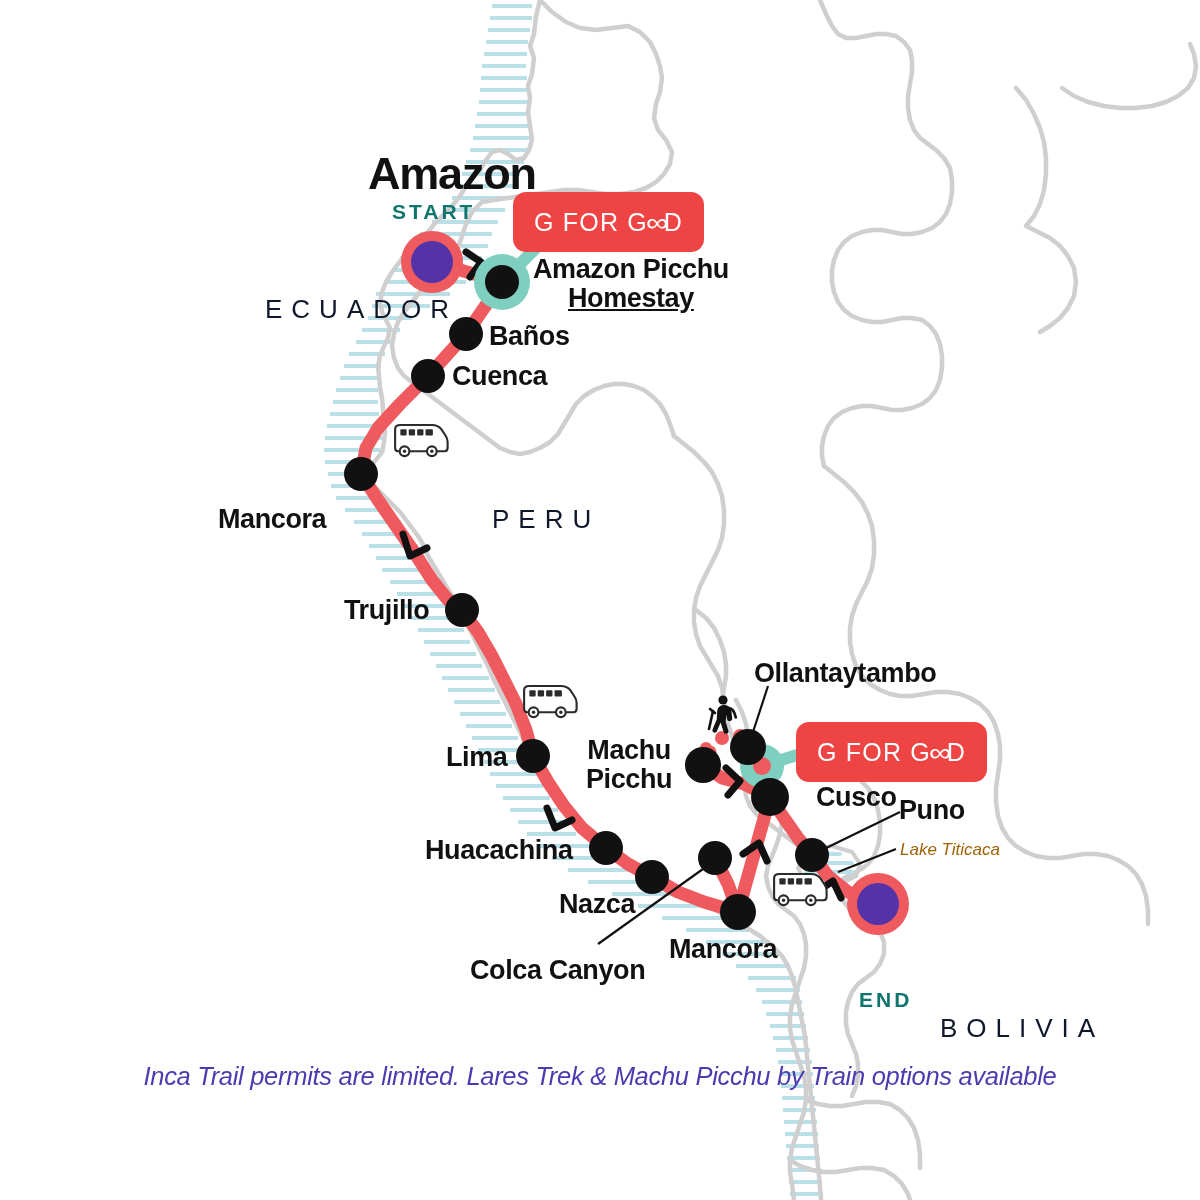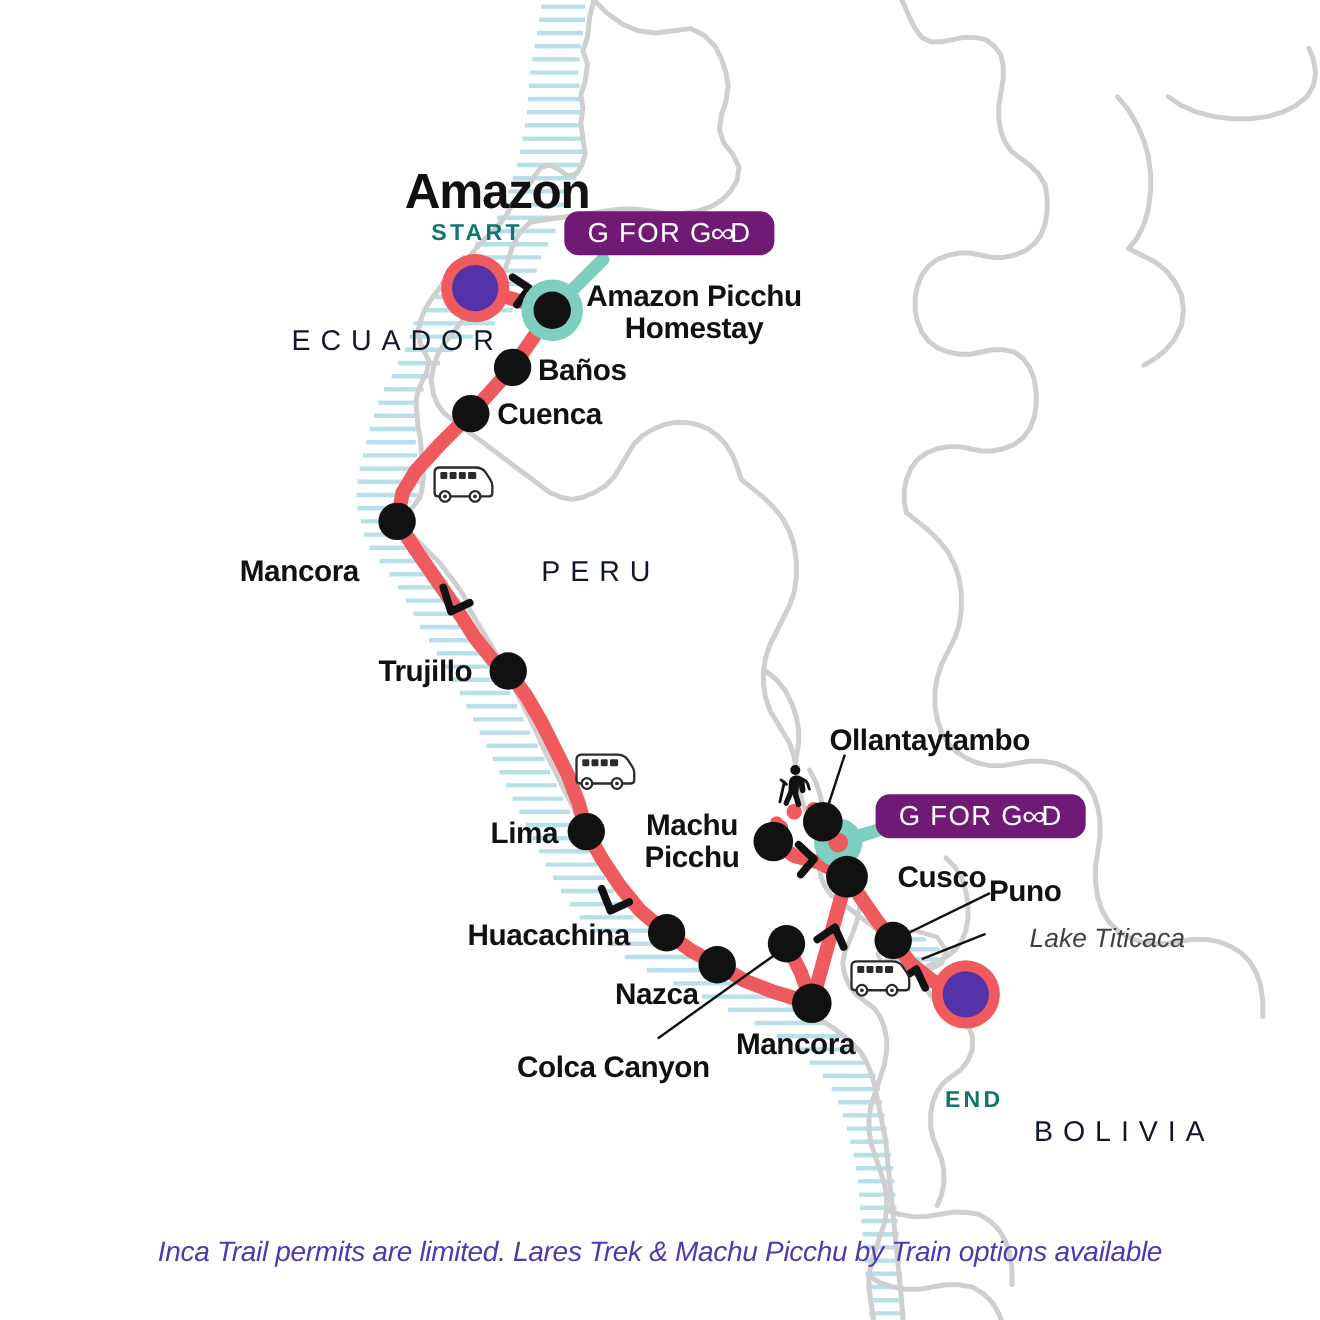--- a/index.html
+++ b/index.html
@@ -5,26 +5,26 @@
   html,body{margin:0;padding:0;background:#ffffff;}
   body{width:1200px;height:1200px;overflow:hidden;font-family:"Liberation Sans",sans-serif;}
   #map-root{position:relative;width:1200px;height:1200px;background:#ffffff;}
   svg.layer{position:absolute;left:0;top:0;width:1200px;height:1200px;}
   .lbl{position:absolute;white-space:nowrap;}
   .city-label{font-family:"Liberation Sans",sans-serif;font-weight:bold;font-size:27px;color:#111111;letter-spacing:-0.4px;line-height:1.08;}
   .city-label.big{font-size:45px;letter-spacing:-1.2px;}
   .city-label.two{line-height:1.06;}
   .sub-label{font-family:"Liberation Sans",sans-serif;font-weight:bold;font-size:21px;color:#0f766e;letter-spacing:3px;}
   .country-label{font-family:"Liberation Sans",sans-serif;font-size:26px;color:#0f172a;letter-spacing:9px;font-weight:normal;}
-  .lake-label{font-family:"Liberation Sans",sans-serif;font-style:italic;font-size:24px;color:#404040;font-weight:normal;margin-left:36px;}
-  .footer-note{position:absolute;left:0;top:1124px;width:1200px;text-align:center;
+  .lake-label{font-family:"Liberation Sans",sans-serif;font-style:italic;font-size:17px;color:#a16207;font-weight:normal;}
+  .footer-note{position:absolute;left:0;top:1062px;width:1200px;text-align:center;
       font-family:"Liberation Sans",sans-serif;font-style:italic;font-size:25.5px;color:#4c3bb0;letter-spacing:-0.3px;}
   .badge{position:absolute;display:flex;align-items:center;justify-content:center;
-      background:#701a75;border-radius:13px;color:#ffffff;font-family:"Liberation Sans",sans-serif;
-      font-weight:normal;font-size:25px;letter-spacing:1.2px;height:40px;padding:0 21px;}
+      background:#ef4444;border-radius:13px;color:#ffffff;font-family:"Liberation Sans",sans-serif;
+      font-weight:normal;font-size:25px;letter-spacing:1.2px;height:60px;padding:0 21px;}
   .badge .inf{display:inline-block;transform:scaleX(1.25);letter-spacing:-2px;}
 </style>
 </head>
 <body>
 
 <div id="map-root">
 
   <svg class="layer" viewBox="0 0 1200 1200">
     <g stroke="#b9dfe8" stroke-width="4" stroke-linecap="butt">
       <line x1="492" y1="6" x2="532" y2="6"></line>
@@ -356,21 +356,21 @@
   <div class="lbl country-label" style="left:492px;top:504px;">PERU</div>
   <div class="lbl country-label" style="left:940px;top:1013px;">BOLIVIA</div>
 
   <div class="lbl city-label big" style="left:368px;top:150px;">Amazon</div>
   <div class="lbl sub-label" style="left:392px;top:200px;">START</div>
 
   <div class="lbl sub-label" style="left:859px;top:988px;">END</div>
 
   <div class="lbl city-label two" style="left:533px;top:255px;text-align:left;">
     <div>Amazon Picchu</div>
-    <div style="text-align:center;">Homestay</div>
+    <div style="text-align:center;text-decoration:underline;">Homestay</div>
   </div>
 
   <div class="lbl city-label" style="left:489px;top:322px;">Baños</div>
   <div class="lbl city-label" style="left:452px;top:362px;">Cuenca</div>
   <div class="lbl city-label" style="left:218px;top:459px;margin-top:46px;">Mancora</div>
   <div class="lbl city-label" style="left:344px;top:596px;">Trujillo</div>
   <div class="lbl city-label" style="left:446px;top:743px;">Lima</div>
   <div class="lbl city-label" style="left:425px;top:836px;">Huacachina</div>
   <div class="lbl city-label" style="left:559px;top:890px;">Nazca</div>
   <div class="lbl city-label" style="left:470px;top:956px;">Colca Canyon</div>

